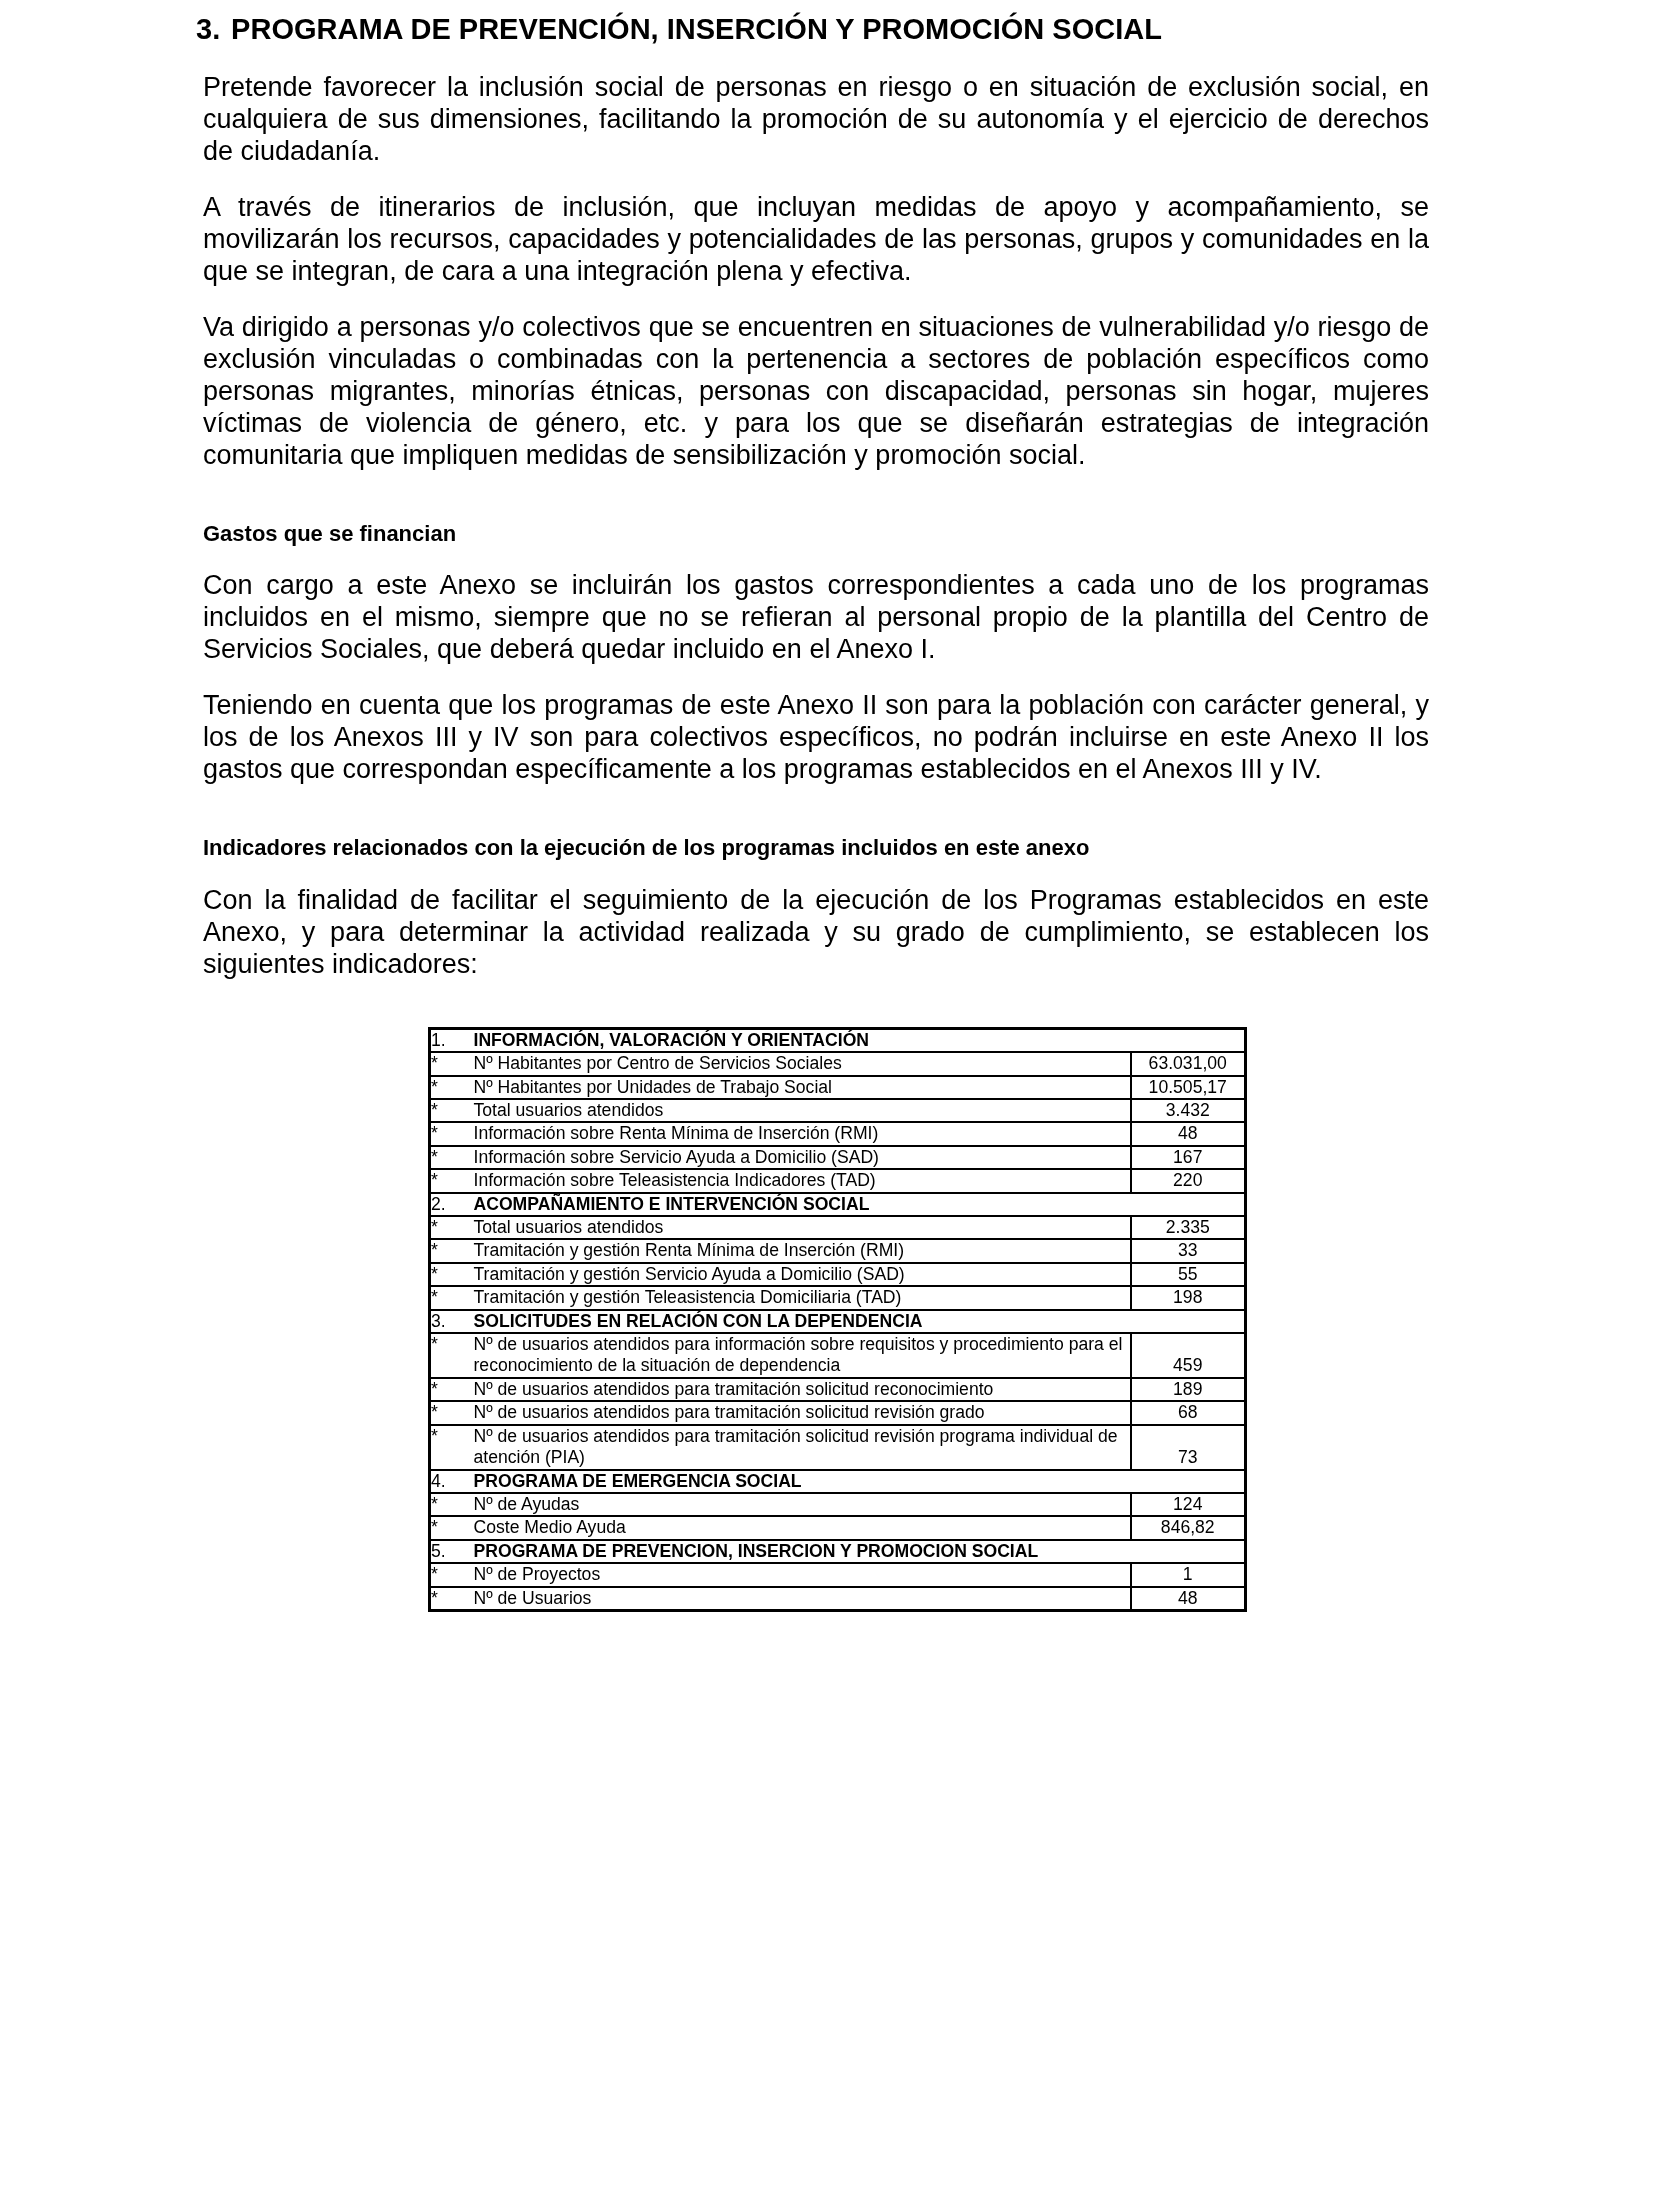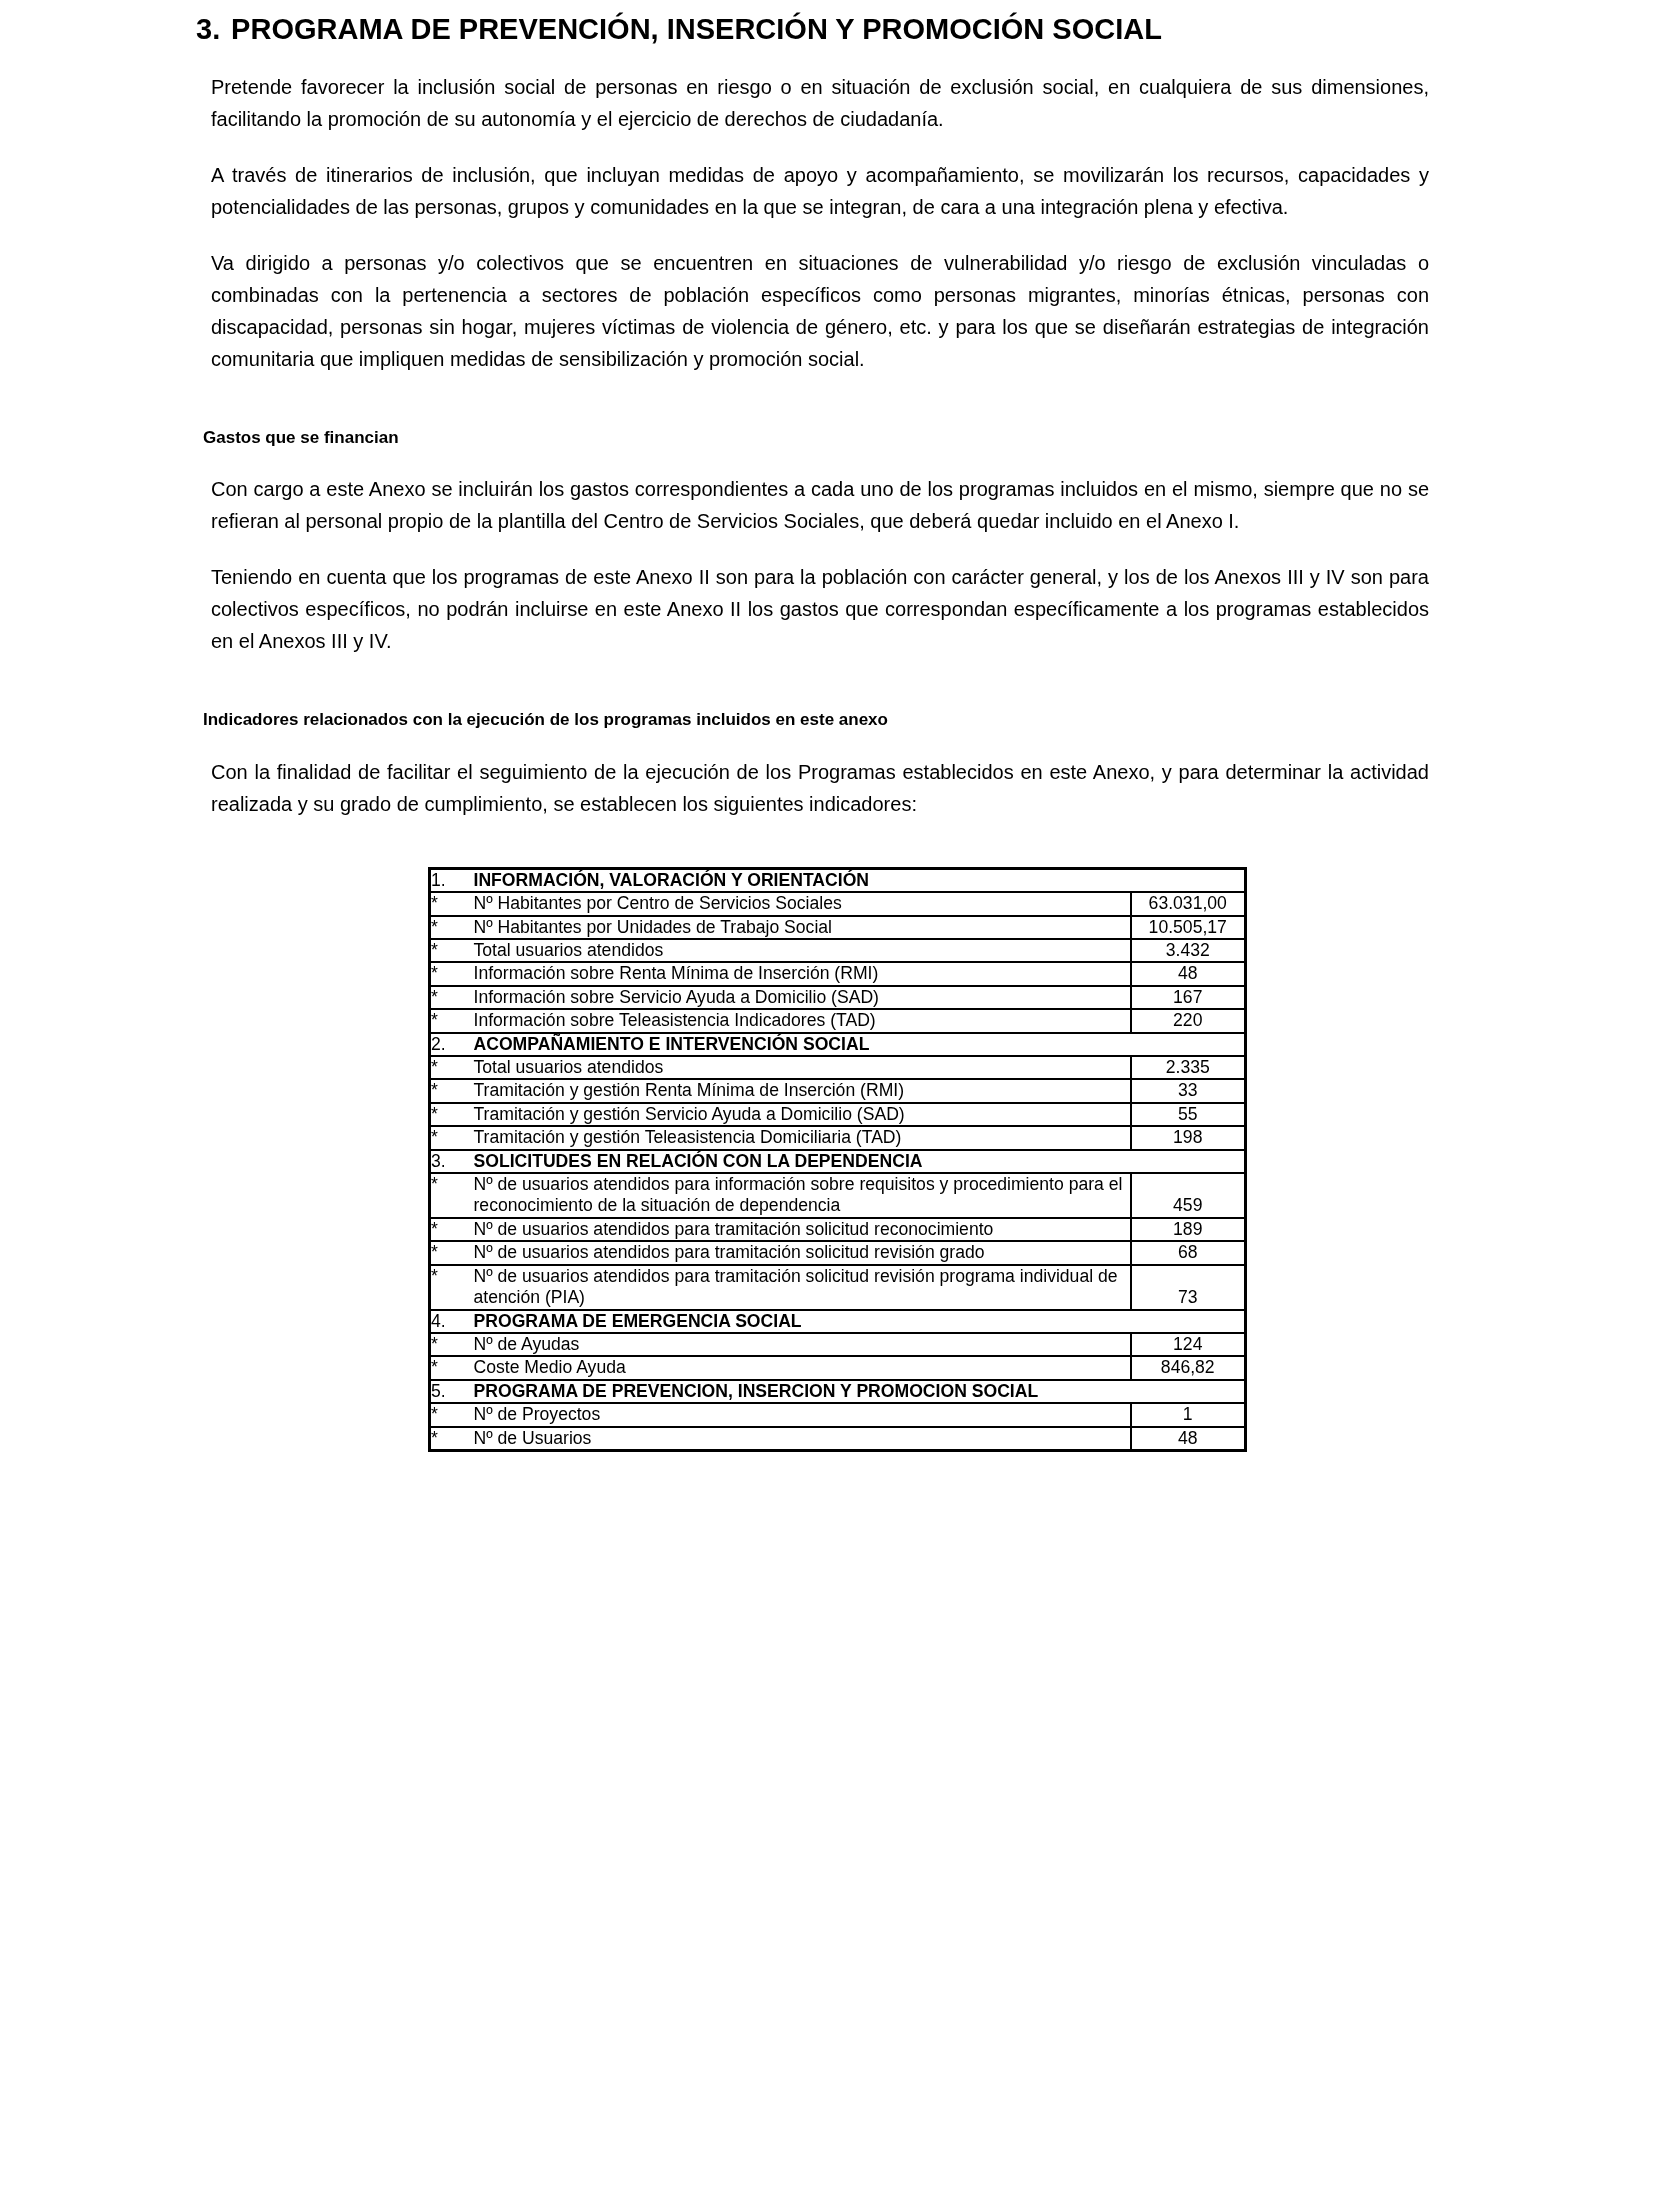--- a/index.html
+++ b/index.html
@@ -27,28 +27,28 @@
     font-size: 29px;
     line-height: 34px;
     font-weight: bold;
     margin: 0 0 25px 0;
   }
   h1.doc-title .num {
     flex: 0 0 35px;
     margin-left: -6.9px;
   }
   p.body-par {
-    font-size: 20px;
+    font-size: 27px;
     line-height: 32px;
-    margin: 0 0 24px 8px;
+    margin: 0 0 24px 0;
     text-align: justify;
     hyphens: none;
   }
   h2.sub-heading {
-    font-size: 17px;
+    font-size: 22px;
     line-height: 34px;
     font-weight: bold;
     margin: 46px 0 18.3px 0;
   }
   table.doc-table {
     border-collapse: collapse;
     table-layout: fixed;
     width: 816px;
     margin: 47px 0 0 225px;
     border: 3.8px solid #000;

